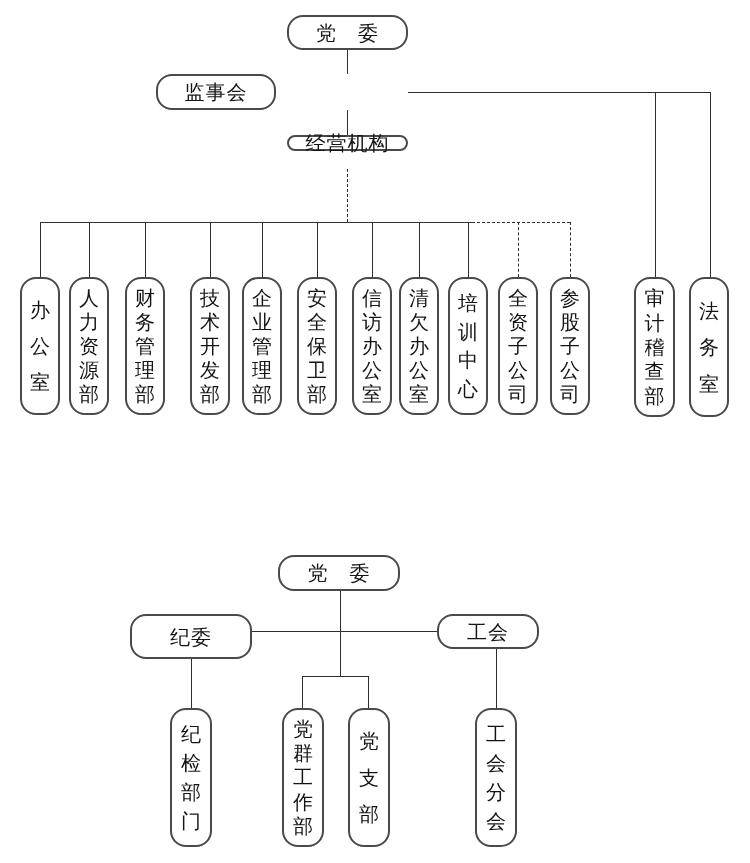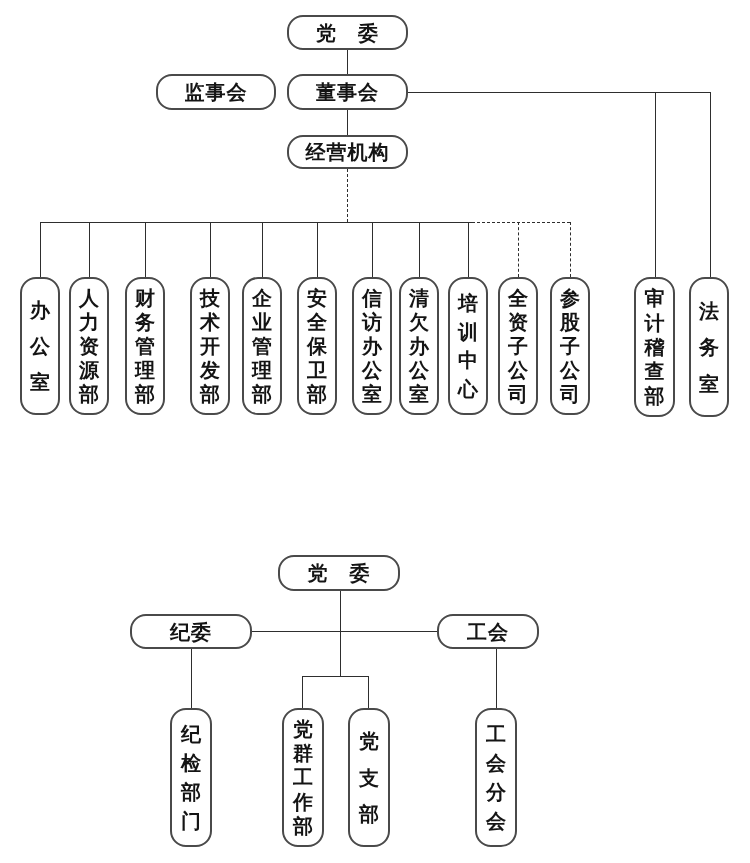--- a/index.html
+++ b/index.html
@@ -20,21 +20,21 @@
     position: absolute;
     box-sizing: border-box;
     background: #ffffff;
     border: 2px solid #4a4a4a;
     border-radius: 16px;
     display: flex;
     align-items: center;
     justify-content: center;
     color: #141414;
     font-size: 20px;
-    font-weight: 700;
+    font-weight: 400;
     line-height: 1;
     z-index: 2;
   }
   .node.h span { letter-spacing: 1px; white-space: pre; }
   .node.v {
     flex-direction: column;
     justify-content: space-evenly;
     padding: 5px 0;
   }
   .node.v span { display: block; }
@@ -67,24 +67,21 @@
       <div class="edge v dashed" style="left: 570px; top: 222px; height: 55px;"></div>
       <div class="edge h solid" style="left: 408px; top: 92px; width: 302px;"></div>
       <div class="edge v solid" style="left: 655px; top: 92px; height: 185px;"></div>
       <div class="edge v solid" style="left: 710px; top: 92px; height: 185px;"></div>
       <div class="node h" style="left: 287px; top: 15px; width: 121px; height: 35px;">
         <span>党　委</span>
       </div>
       <div class="node h" style="left: 112px; top: 74px; width: 120px; height: 36px; margin-left: 44px;">
         <span>监事会</span>
       </div>
-      <div class="node h" style="left: 287px; top: 74px; width: 121px; height: 36px;">
-        <span>董事会</span>
-      </div>
-      <div class="node h" style="left: 287px; top: 135px; width: 121px; height: 34px; align-items: center;">
+      <div class="node h" style="left: 287px; top: 135px; width: 121px; height: 16px; align-items: center;">
         <span>经营机构</span>
       </div>
       <div class="node v" style="left: 20px; top: 277px; width: 40px; height: 138px;">
         <span>办</span>
         <span>公</span>
         <span>室</span>
       </div>
       <div class="node v" style="left: 69px; top: 277px; width: 40px; height: 138px;">
         <span>人</span>
         <span>力</span>
@@ -171,21 +168,21 @@
       <div class="edge v solid" style="left: 340px; top: 591px; height: 85px;"></div>
       <div class="edge h solid" style="left: 252px; top: 631px; width: 185px;"></div>
       <div class="edge v solid" style="left: 191px; top: 649px; height: 59px;"></div>
       <div class="edge v solid" style="left: 496px; top: 649px; height: 59px;"></div>
       <div class="edge h solid" style="left: 302px; top: 676px; width: 66px;"></div>
       <div class="edge v solid" style="left: 302px; top: 676px; height: 32px;"></div>
       <div class="edge v solid" style="left: 368px; top: 676px; height: 32px;"></div>
       <div class="node h" style="left: 278px; top: 555px; width: 122px; height: 36px;">
         <span>党　委</span>
       </div>
-      <div class="node h" style="left: 130px; top: 614px; width: 122px; height: 35px;">
+      <div class="node h" style="left: 130px; top: 614px; width: 122px; height: 45px;">
         <span>纪委</span>
       </div>
       <div class="node h" style="left: 437px; top: 614px; width: 102px; height: 35px;">
         <span>工会</span>
       </div>
       <div class="node v" style="left: 170px; top: 708px; width: 42px; height: 139px;">
         <span>纪</span>
         <span>检</span>
         <span>部</span>
         <span>门</span>

